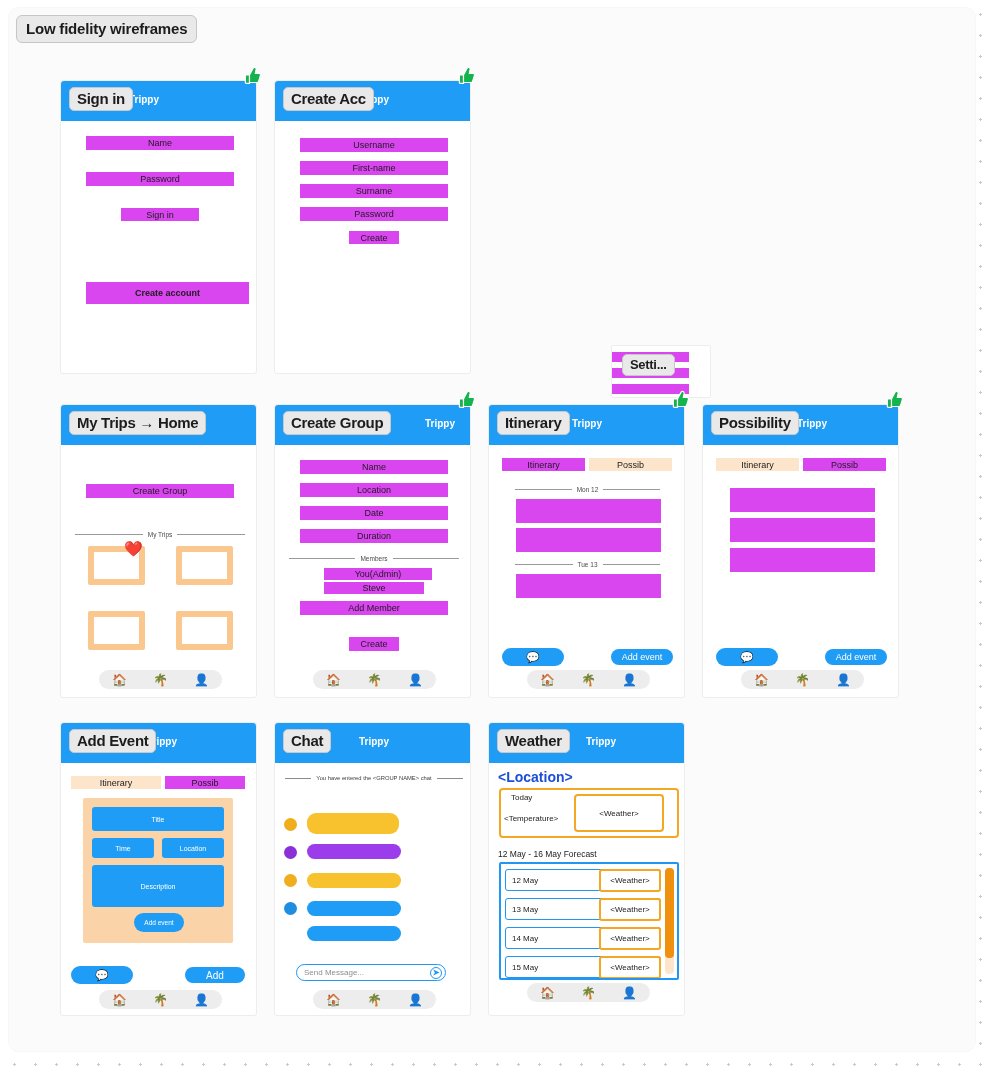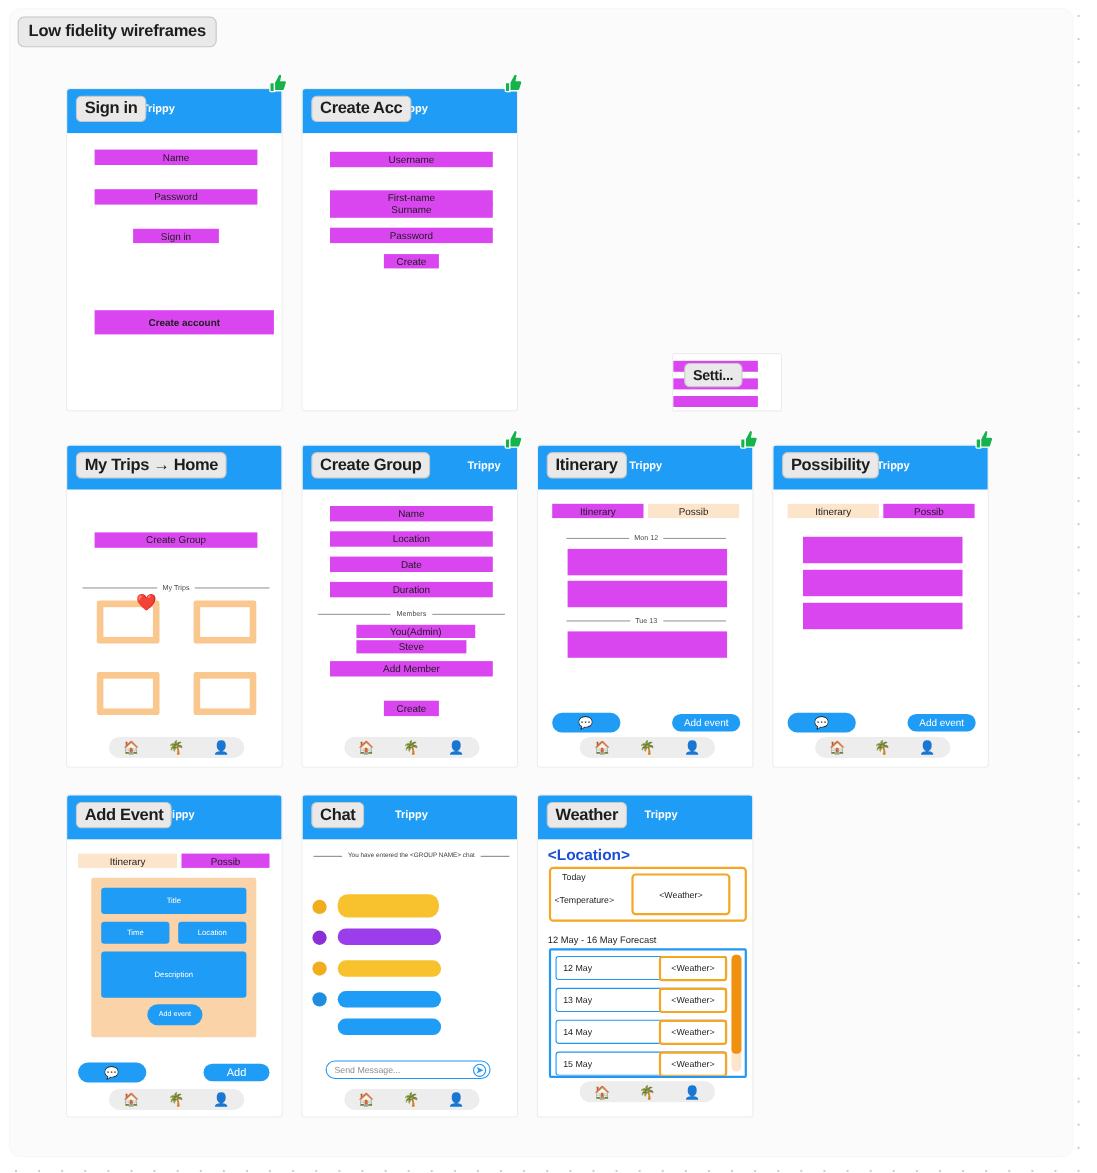--- a/index.html
+++ b/index.html
@@ -266,33 +266,33 @@
     <path d="M9 22H5a1 1 0 0 1-1-1v-8a1 1 0 0 1 1-1h4v10z" fill="#15b34b" stroke="#ffffff" stroke-width="1.4"></path>
     <path d="M9 12l4.5-8.5A2 2 0 0 1 17 5l-1 5h4.2a2 2 0 0 1 1.9 2.6l-2.2 7A2 2 0 0 1 18 21H9V12z" fill="#15b34b" stroke="#ffffff" stroke-width="1.4"></path>
   </svg>
 </div>
 
 <div class="frame" style="left:274px;top:80px;width:197px;height:294px;">
   <div class="frame-inner">
     <div class="hdr"></div>
     <div class="hdr-brand wide">Trippy</div>
     <div class="bar" style="left:25px;top:57px;width:148px;height:14px;">Username</div>
-    <div class="bar" style="left:25px;top:92px;width:148px;height:14px;">First-name</div>
+    <div class="bar" style="left:25px;top:80px;width:148px;height:14px;">First-name</div>
     <div class="bar" style="left:25px;top:103px;width:148px;height:14px;">Surname</div>
     <div class="bar" style="left:25px;top:126px;width:148px;height:14px;">Password</div>
     <div class="bar" style="left:74px;top:150px;width:50px;height:13px;">Create</div>
   </div>
   <div class="chip">Create Acc</div>
   <svg class="thumb" viewBox="0 0 24 24">
     <path d="M9 22H5a1 1 0 0 1-1-1v-8a1 1 0 0 1 1-1h4v10z" fill="#15b34b" stroke="#ffffff" stroke-width="1.4"></path>
     <path d="M9 12l4.5-8.5A2 2 0 0 1 17 5l-1 5h4.2a2 2 0 0 1 1.9 2.6l-2.2 7A2 2 0 0 1 18 21H9V12z" fill="#15b34b" stroke="#ffffff" stroke-width="1.4"></path>
   </svg>
 </div>
 
-<div id="settings-popup" style="left:611px;top:321px;width:100px;height:53px;">
+<div id="settings-popup" style="left:611px;top:345px;width:100px;height:53px;">
   <div class="frame-inner">
     <div class="bar" style="left:0;top:6px;width:77px;height:10px;"></div>
     <div class="bar" style="left:0;top:22px;width:77px;height:10px;">Remove</div>
     <div class="bar" style="left:0;top:38px;width:77px;height:10px;"></div>
   </div>
   <div class="chip sm" style="left:10px;top:8px;">Setti...</div>
 </div>
 
 <div class="frame" style="left:60px;top:404px;width:197px;height:294px;">
   <div class="frame-inner">

